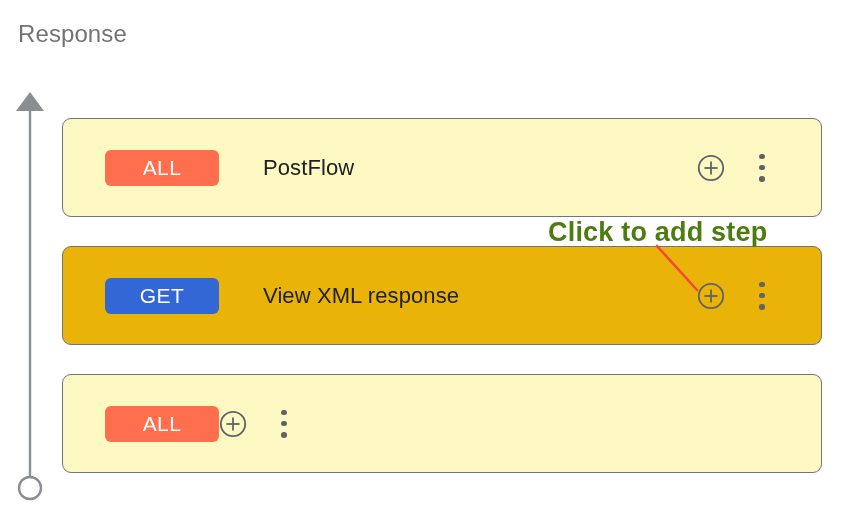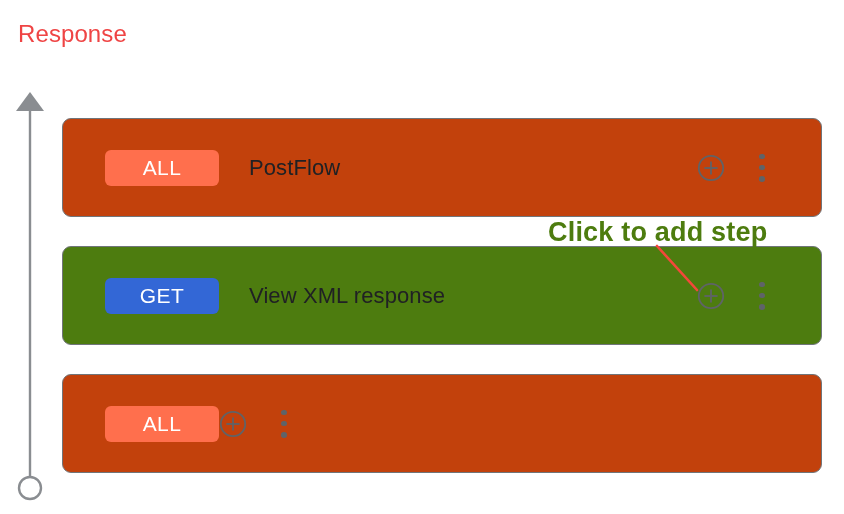--- a/index.html
+++ b/index.html
@@ -17,21 +17,21 @@
   }
 
   
   .page-title {
     position: absolute;
     left: 18px;
     top: 19px;
     font-size: 24px;
     line-height: 30px;
     font-weight: 400;
-    color: #ef4444;
+    color: #737373;
     letter-spacing: 0.1px;
     white-space: nowrap;
   }
 
   
   .flow-axis {
     position: absolute;
     left: 0px;
     top: 80px;
     width: 62px;
@@ -46,47 +46,47 @@
     top: 118px;
     width: 760px;
   }
   .step-card {
     position: relative;
     box-sizing: border-box;
     width: 760px;
     height: 99px;
     border: 1.6px solid #70757a;
     border-radius: 9px;
-    background: #c2410c;
+    background: #fef9c3;
     display: flex;
     align-items: center;
   }
   .step-card.selected {
-    background: #4d7c0f;
+    background: #eab308;
   }
   .card-gap { height: 29px; }
 
   .method-badge {
     box-sizing: border-box;
     margin-left: 42px;
     width: 114px;
     height: 36px;
     border-radius: 6px;
     display: flex;
     align-items: center;
     justify-content: center;
     color: #ffffff;
     font-size: 21px;
     font-weight: 400;
     letter-spacing: 0.4px;
     flex: 0 0 auto;
   }
 
   .step-label {
-    margin-left: 30px;
+    margin-left: 44px;
     font-size: 22px;
     font-weight: 400;
     color: #202124;
     letter-spacing: 0.1px;
     white-space: nowrap;
     flex: 1 1 auto;
   }
 
   .card-actions {
     display: flex;

